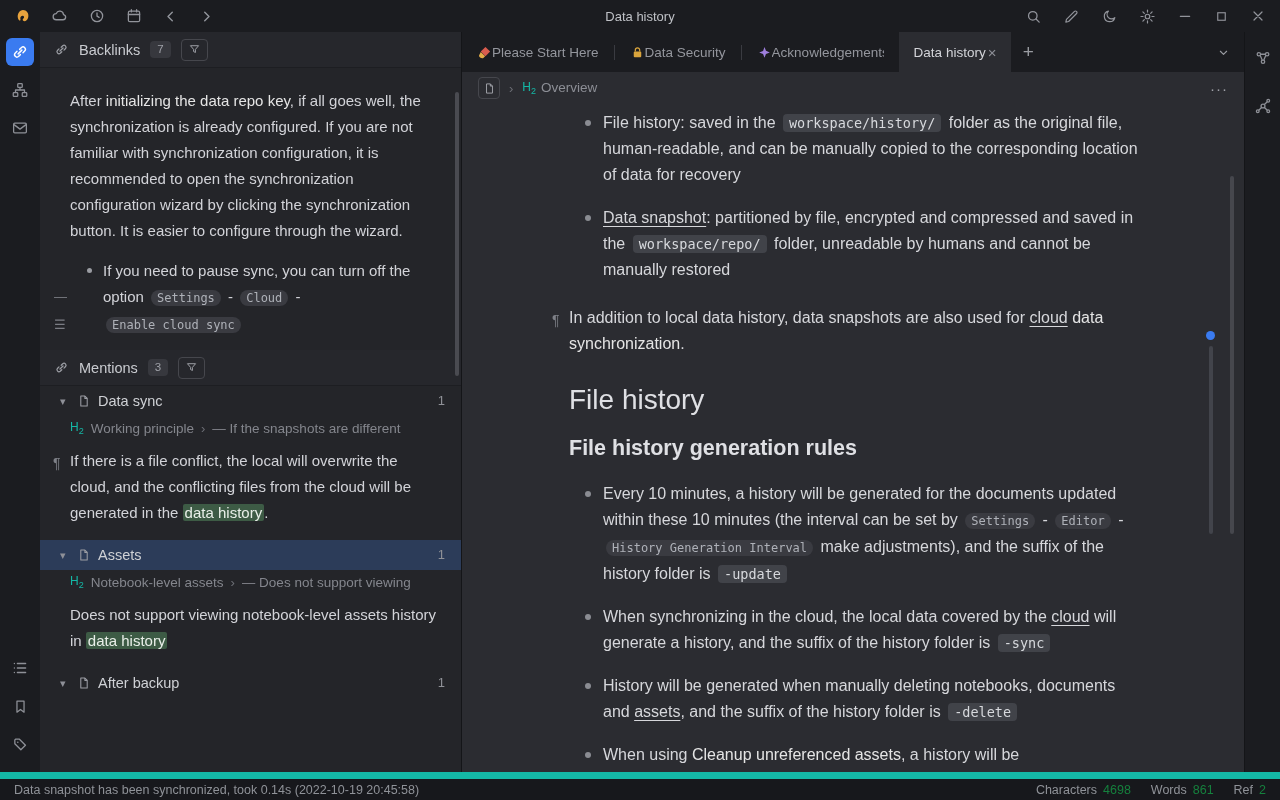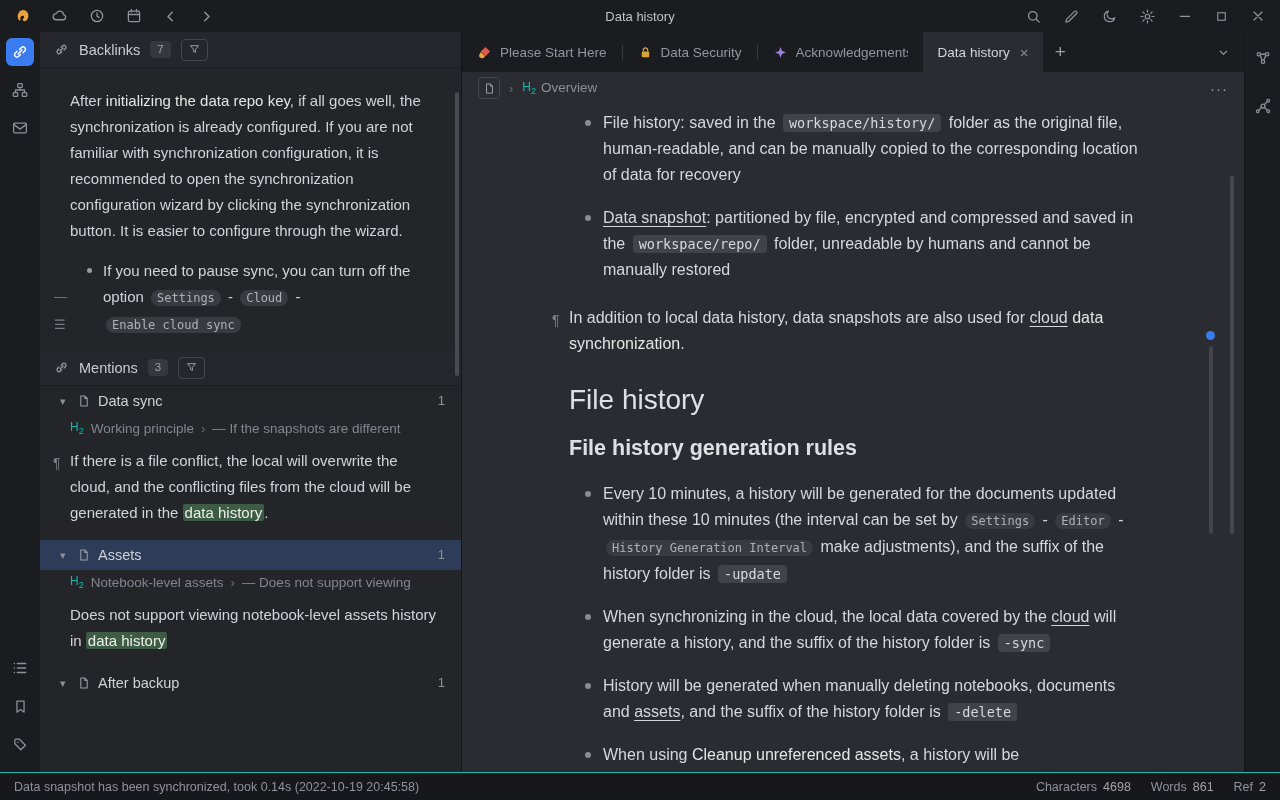--- a/index.html
+++ b/index.html
@@ -56,21 +56,21 @@
 
   .mention-para { position:relative; margin:6px 22px 14px 30px; }
   .pilcrow { position:absolute; left:-17px; top:2px; color:#7e8087; font-size:14px; }
 
   .panel-scrollbar { position:absolute; right:2px; top:24px; width:4px; height:284px; background:#4a4b51; border-radius:2px; cursor:grab; }
 
   
   .main { flex:1; min-width:0; display:flex; flex-direction:column; background:#2b2c31; }
 
   .tabbar { height:40px; flex:none; background:#1b1c20; display:flex; align-items:stretch; }
-  .tab { display:flex; align-items:center; gap:8px; padding:0 15px; font-size:13.5px; color:#94969d; cursor:pointer; white-space:nowrap; }
+  .tab { display:flex; align-items:center; padding:0 15px; font-size:13.5px; color:#94969d; cursor:pointer; white-space:nowrap; }
   .tab .tab-label { overflow:hidden; }
   .tab.clip .tab-label { max-width:112px; }
   .tab.active { background:#2b2c31; color:#d3d4d9; }
   .tab-close { color:#8e9097; font-size:15px; margin-left:2px; cursor:pointer; }
   .tab-sep { width:1px; height:15px; background:#3a3b41; align-self:center; flex:none; }
   .tab-plus { width:34px; display:flex; align-items:center; justify-content:center; color:#9a9ca2; font-size:19px; cursor:pointer; }
   .tab-flex { flex:1; }
   .tab-menu { width:42px; display:flex; align-items:center; justify-content:center; color:#9a9ca2; cursor:pointer; }
 
   .breadcrumb { height:32px; flex:none; display:flex; align-items:center; gap:9px; padding:0 16px; font-size:13.5px; color:#8c8e95; background:#2b2c31; }
@@ -87,24 +87,24 @@
   .doc h1 { font-size:28px; line-height:38px; font-weight:400; color:#dfe0e4; margin:24px 0 10px; }
   .doc h2 { font-size:21.5px; line-height:30px; font-weight:700; color:#dfe0e4; margin:14px 0 18px; }
 
   .focus-dot { position:absolute; right:29px; top:227px; width:9px; height:9px; border-radius:50%; background:#3a7bf0; cursor:pointer; }
   .focus-line { position:absolute; right:31px; top:242px; width:4px; height:188px; border-radius:2px; background:#42444b; cursor:pointer; }
   .main-scrollbar { position:absolute; right:10px; top:72px; width:4px; height:358px; border-radius:2px; background:#46474d; cursor:grab; }
 
   .right-rail { width:36px; flex:none; background:#1b1c20; border-left:1px solid #141518; display:flex; flex-direction:column; align-items:center; padding-top:12px; gap:20px; }
 
   
-  .statusbar { height:28px; background:#17181c; border-top:1px solid #14b8a6; display:flex; align-items:center; padding:2px 14px; font-size:12.5px; color:#8f9298; }
+  .statusbar { height:28px; background:#17181c; border-top:7px solid #14b8a6; display:flex; align-items:center; padding:2px 14px; font-size:12.5px; color:#8f9298; }
   .sb-right { margin-left:auto; display:flex; align-items:center; gap:6px; }
   .sb-right .gap { width:8px; }
-  .sb-val { color:#a3a3a3; }
+  .sb-val { color:#15803d; }
 
   
   .seg-p {}
   .seg-link { color:#e5e5e5; cursor:pointer; }
   .seg-u { text-decoration:underline; text-underline-offset:3px; text-decoration-thickness:1px; }
   .seg-kbd { background:#3a3b41; color:#aeb1b8; font-family:"DejaVu Sans Mono", monospace; font-size:12px; padding:1px 6px; border-radius:8px; margin:0 3px; white-space:nowrap; }
   .seg-code { background:#414349; color:#d7d9dd; font-family:"DejaVu Sans Mono", monospace; font-size:13.5px; padding:1px 6px; border-radius:4px; margin:0 3px; }
   .seg-mark { background:#3d5b45; color:#e9efe9; padding:0 2px; border-radius:2px; }
 </style>
 </head>

